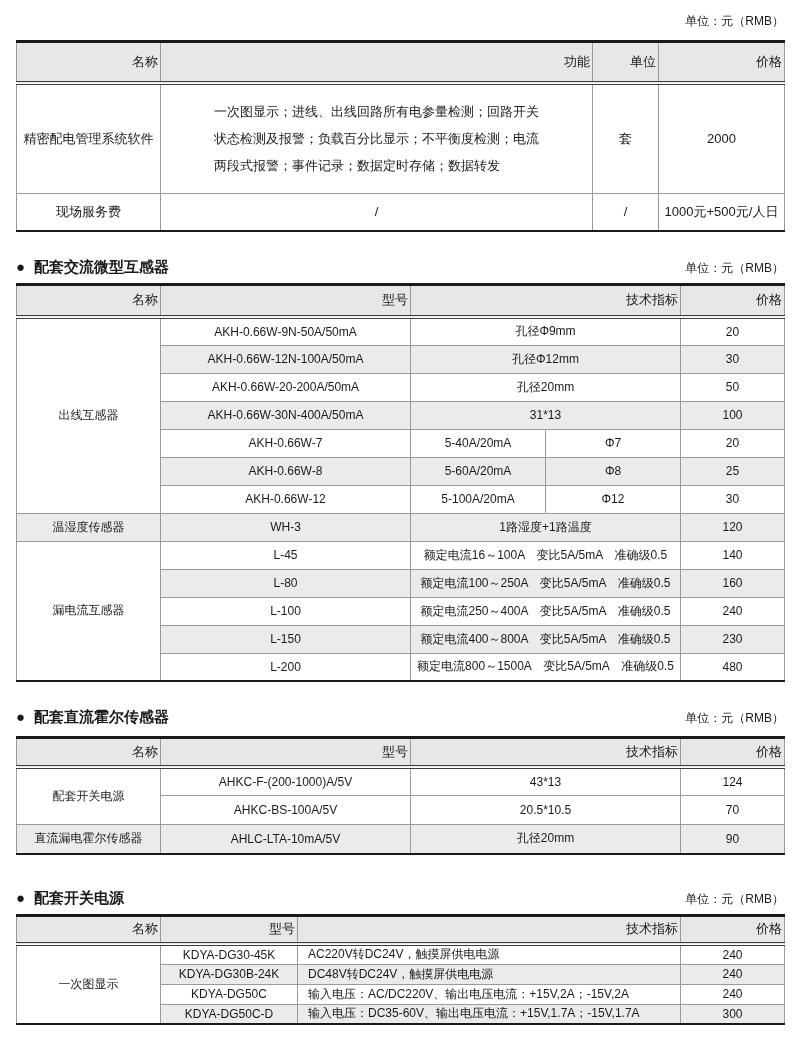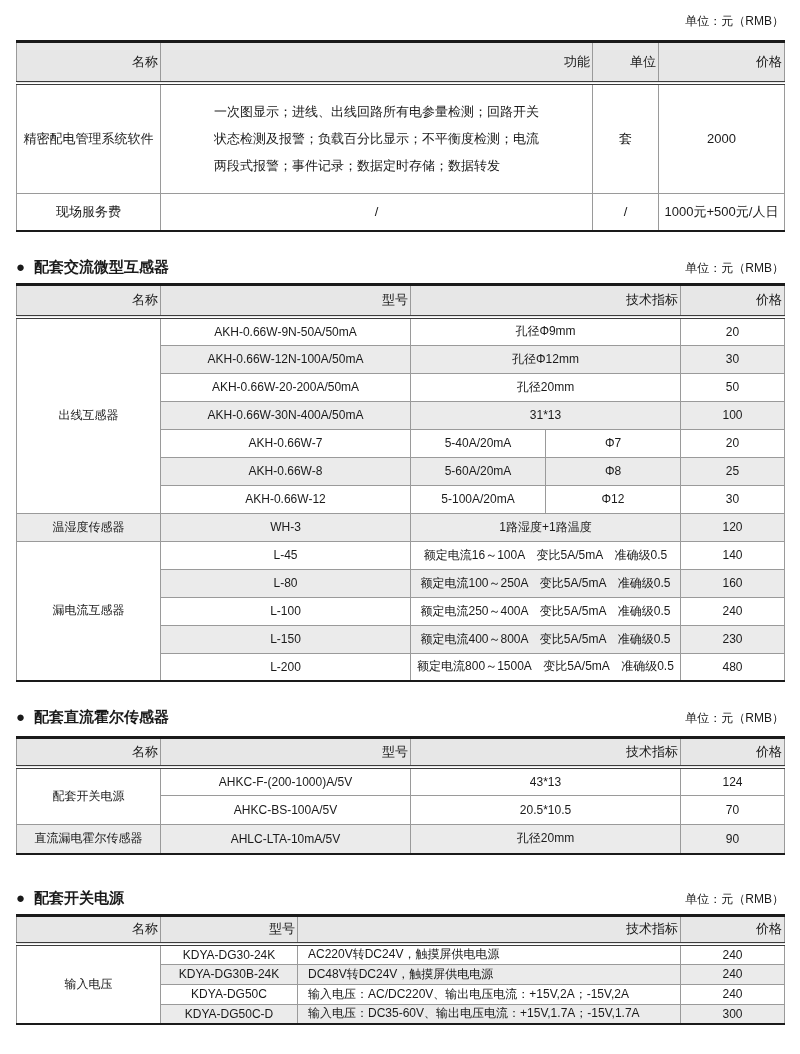--- a/index.html
+++ b/index.html
@@ -263,22 +263,22 @@
     <thead>
       <tr>
         <th>名称</th>
         <th>型号</th>
         <th>技术指标</th>
         <th>价格</th>
       </tr>
     </thead>
     <tbody>
       <tr>
-        <td rowspan="4">输入电压</td>
-        <td>KDYA-DG30-24K</td>
+        <td rowspan="4">一次图显示</td>
+        <td>KDYA-DG30-45K</td>
         <td class="l">AC220V转DC24V，触摸屏供电电源</td>
         <td>240</td>
       </tr>
       <tr class="alt">
         <td>KDYA-DG30B-24K</td>
         <td class="l">DC48V转DC24V，触摸屏供电电源</td>
         <td>240</td>
       </tr>
       <tr>
         <td>KDYA-DG50C</td>

